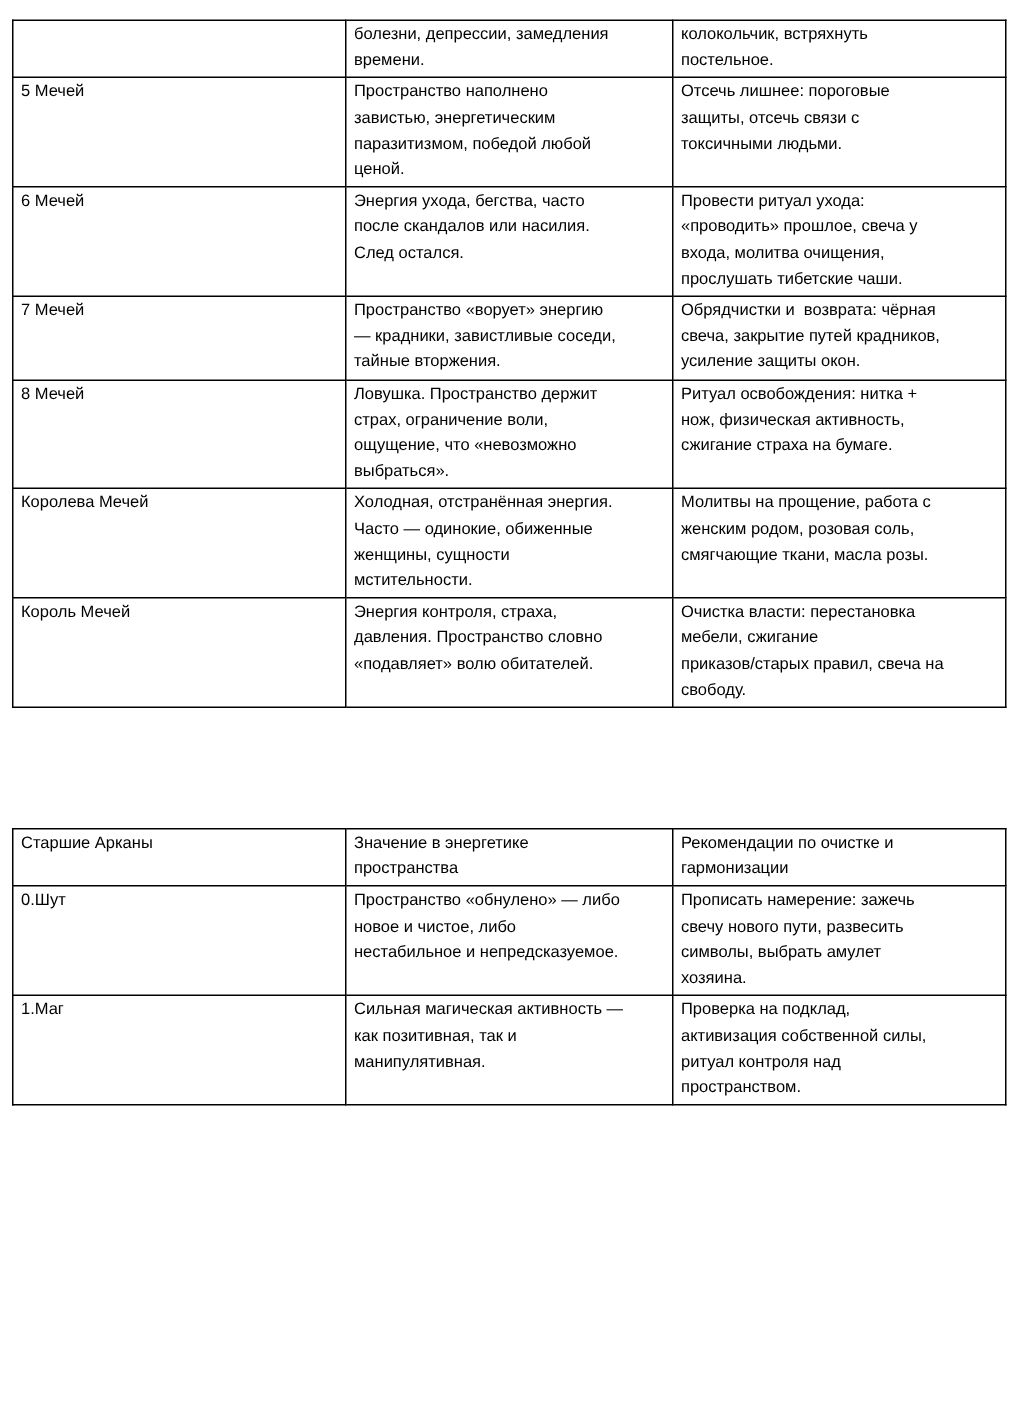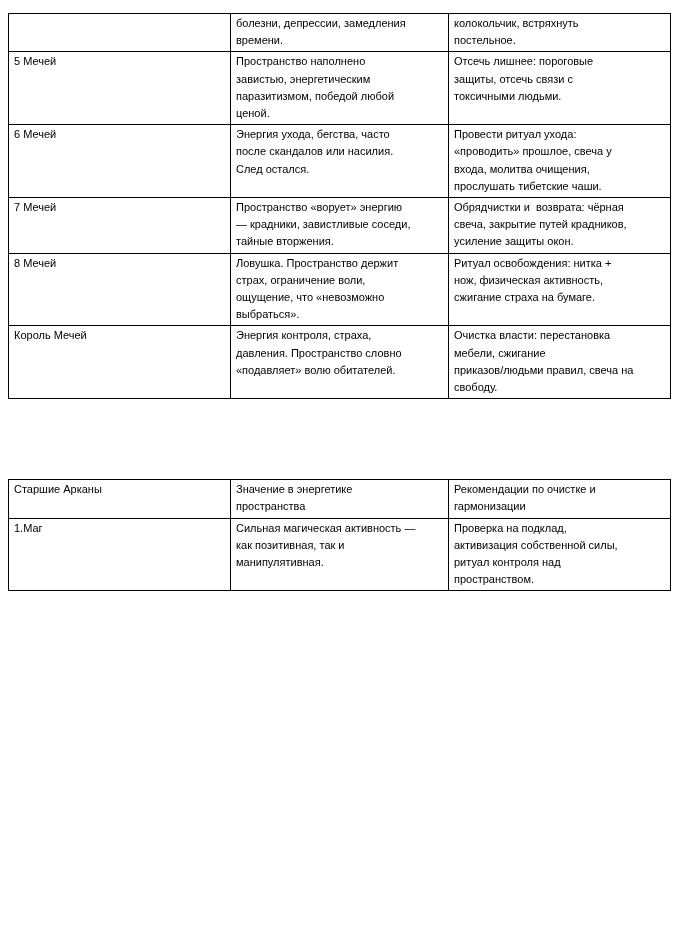--- a/index.html
+++ b/index.html
@@ -94,47 +94,67 @@
         <td>8 Мечей</td>
         <td>Ловушка. Пространство держит
 страх, ограничение воли,
 ощущение, что «невозможно
 выбраться».</td>
         <td>Ритуал освобождения: нитка +
 нож, физическая активность,
 сжигание страха на бумаге.</td>
       </tr>
       <tr>
+        <td>Королева Мечей</td>
+        <td>Холодная, отстранённая энергия.
+Часто — одинокие, обиженные
+женщины, сущности
+мстительности.</td>
+        <td>Молитвы на прощение, работа с
+женским родом, розовая соль,
+смягчающие ткани, масла розы.</td>
+      </tr>
+      <tr>
         <td>Король Мечей</td>
         <td>Энергия контроля, страха,
 давления. Пространство словно
 «подавляет» волю обитателей.</td>
         <td>Очистка власти: перестановка
 мебели, сжигание
-приказов/людьми правил, свеча на
+приказов/старых правил, свеча на
 свободу.</td>
       </tr>
     </tbody>
   </table>
 
   <table class="doc-table arcana-table">
     <colgroup>
         <col class="c1">
         <col class="c2">
         <col class="c3">
       </colgroup>
     <tbody>
       <tr>
         <td>Старшие Арканы</td>
         <td>Значение в энергетике
 пространства</td>
         <td>Рекомендации по очистке и
 гармонизации</td>
       </tr>
       <tr>
+        <td>0.Шут</td>
+        <td>Пространство «обнулено» — либо
+новое и чистое, либо
+нестабильное и непредсказуемое.</td>
+        <td>Прописать намерение: зажечь
+свечу нового пути, развесить
+символы, выбрать амулет
+хозяина.</td>
+      </tr>
+      <tr>
         <td>1.Маг</td>
         <td>Сильная магическая активность —
 как позитивная, так и
 манипулятивная.</td>
         <td>Проверка на подклад,
 активизация собственной силы,
 ритуал контроля над
 пространством.</td>
       </tr>
     </tbody>

